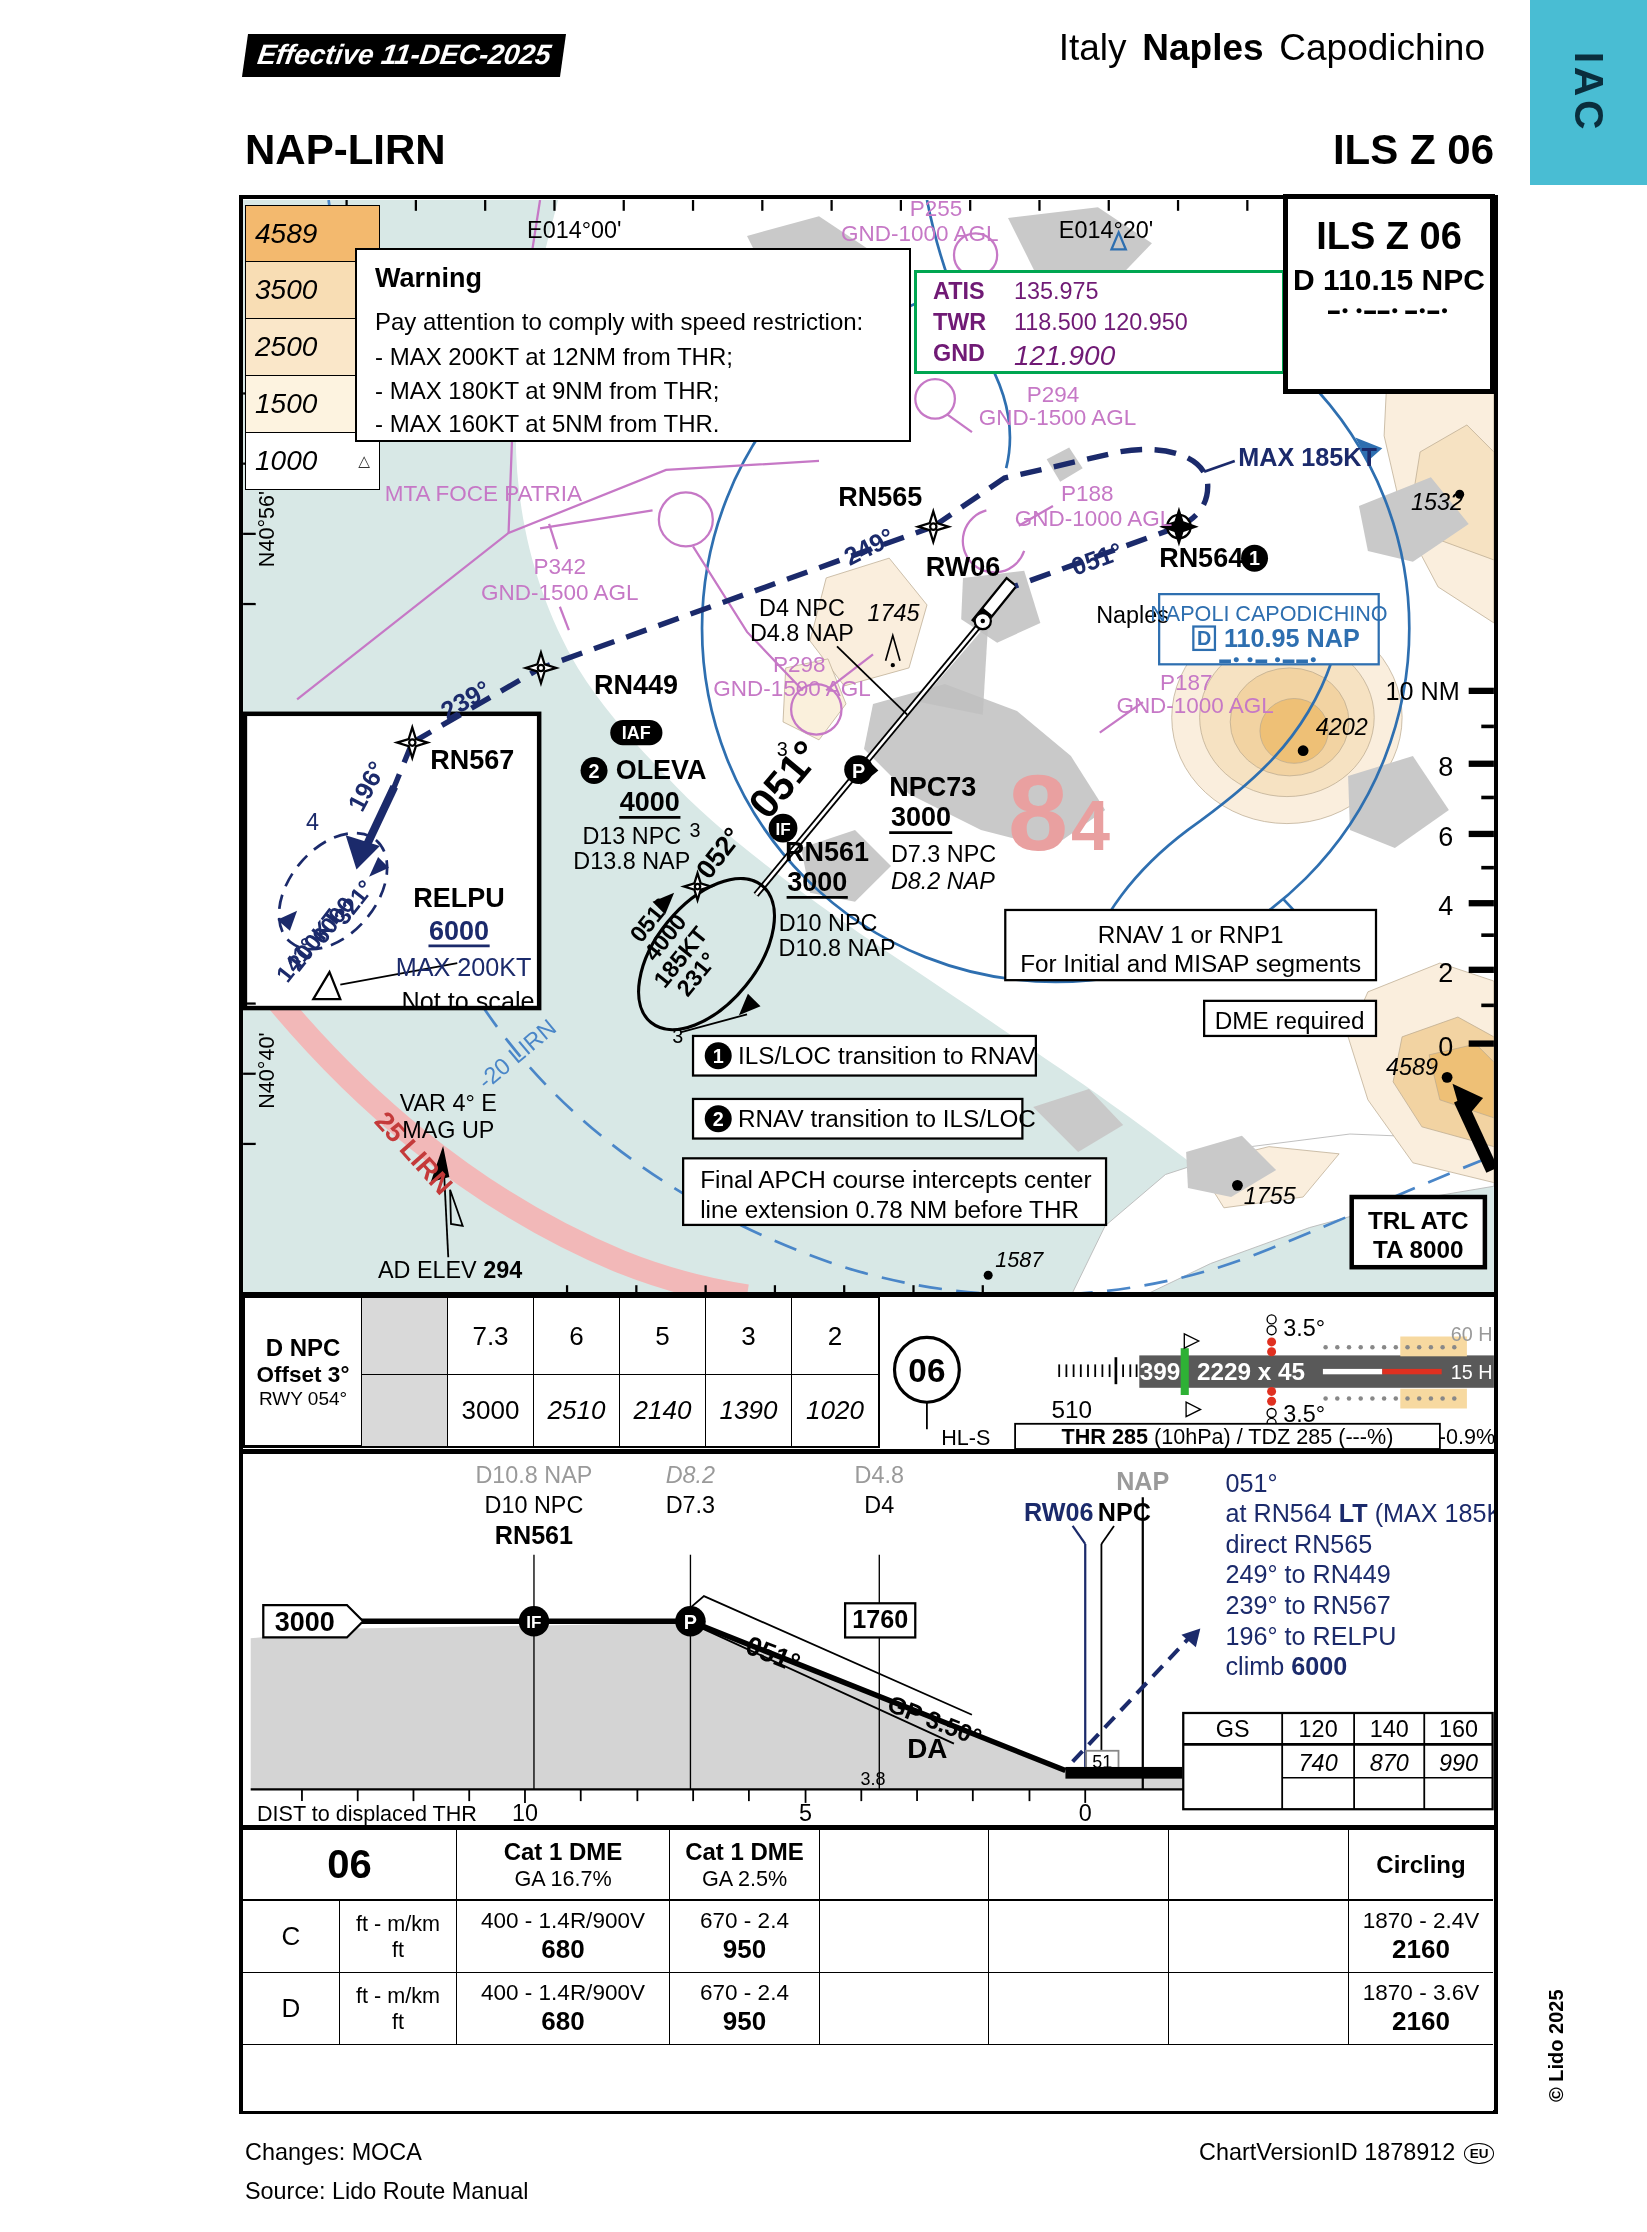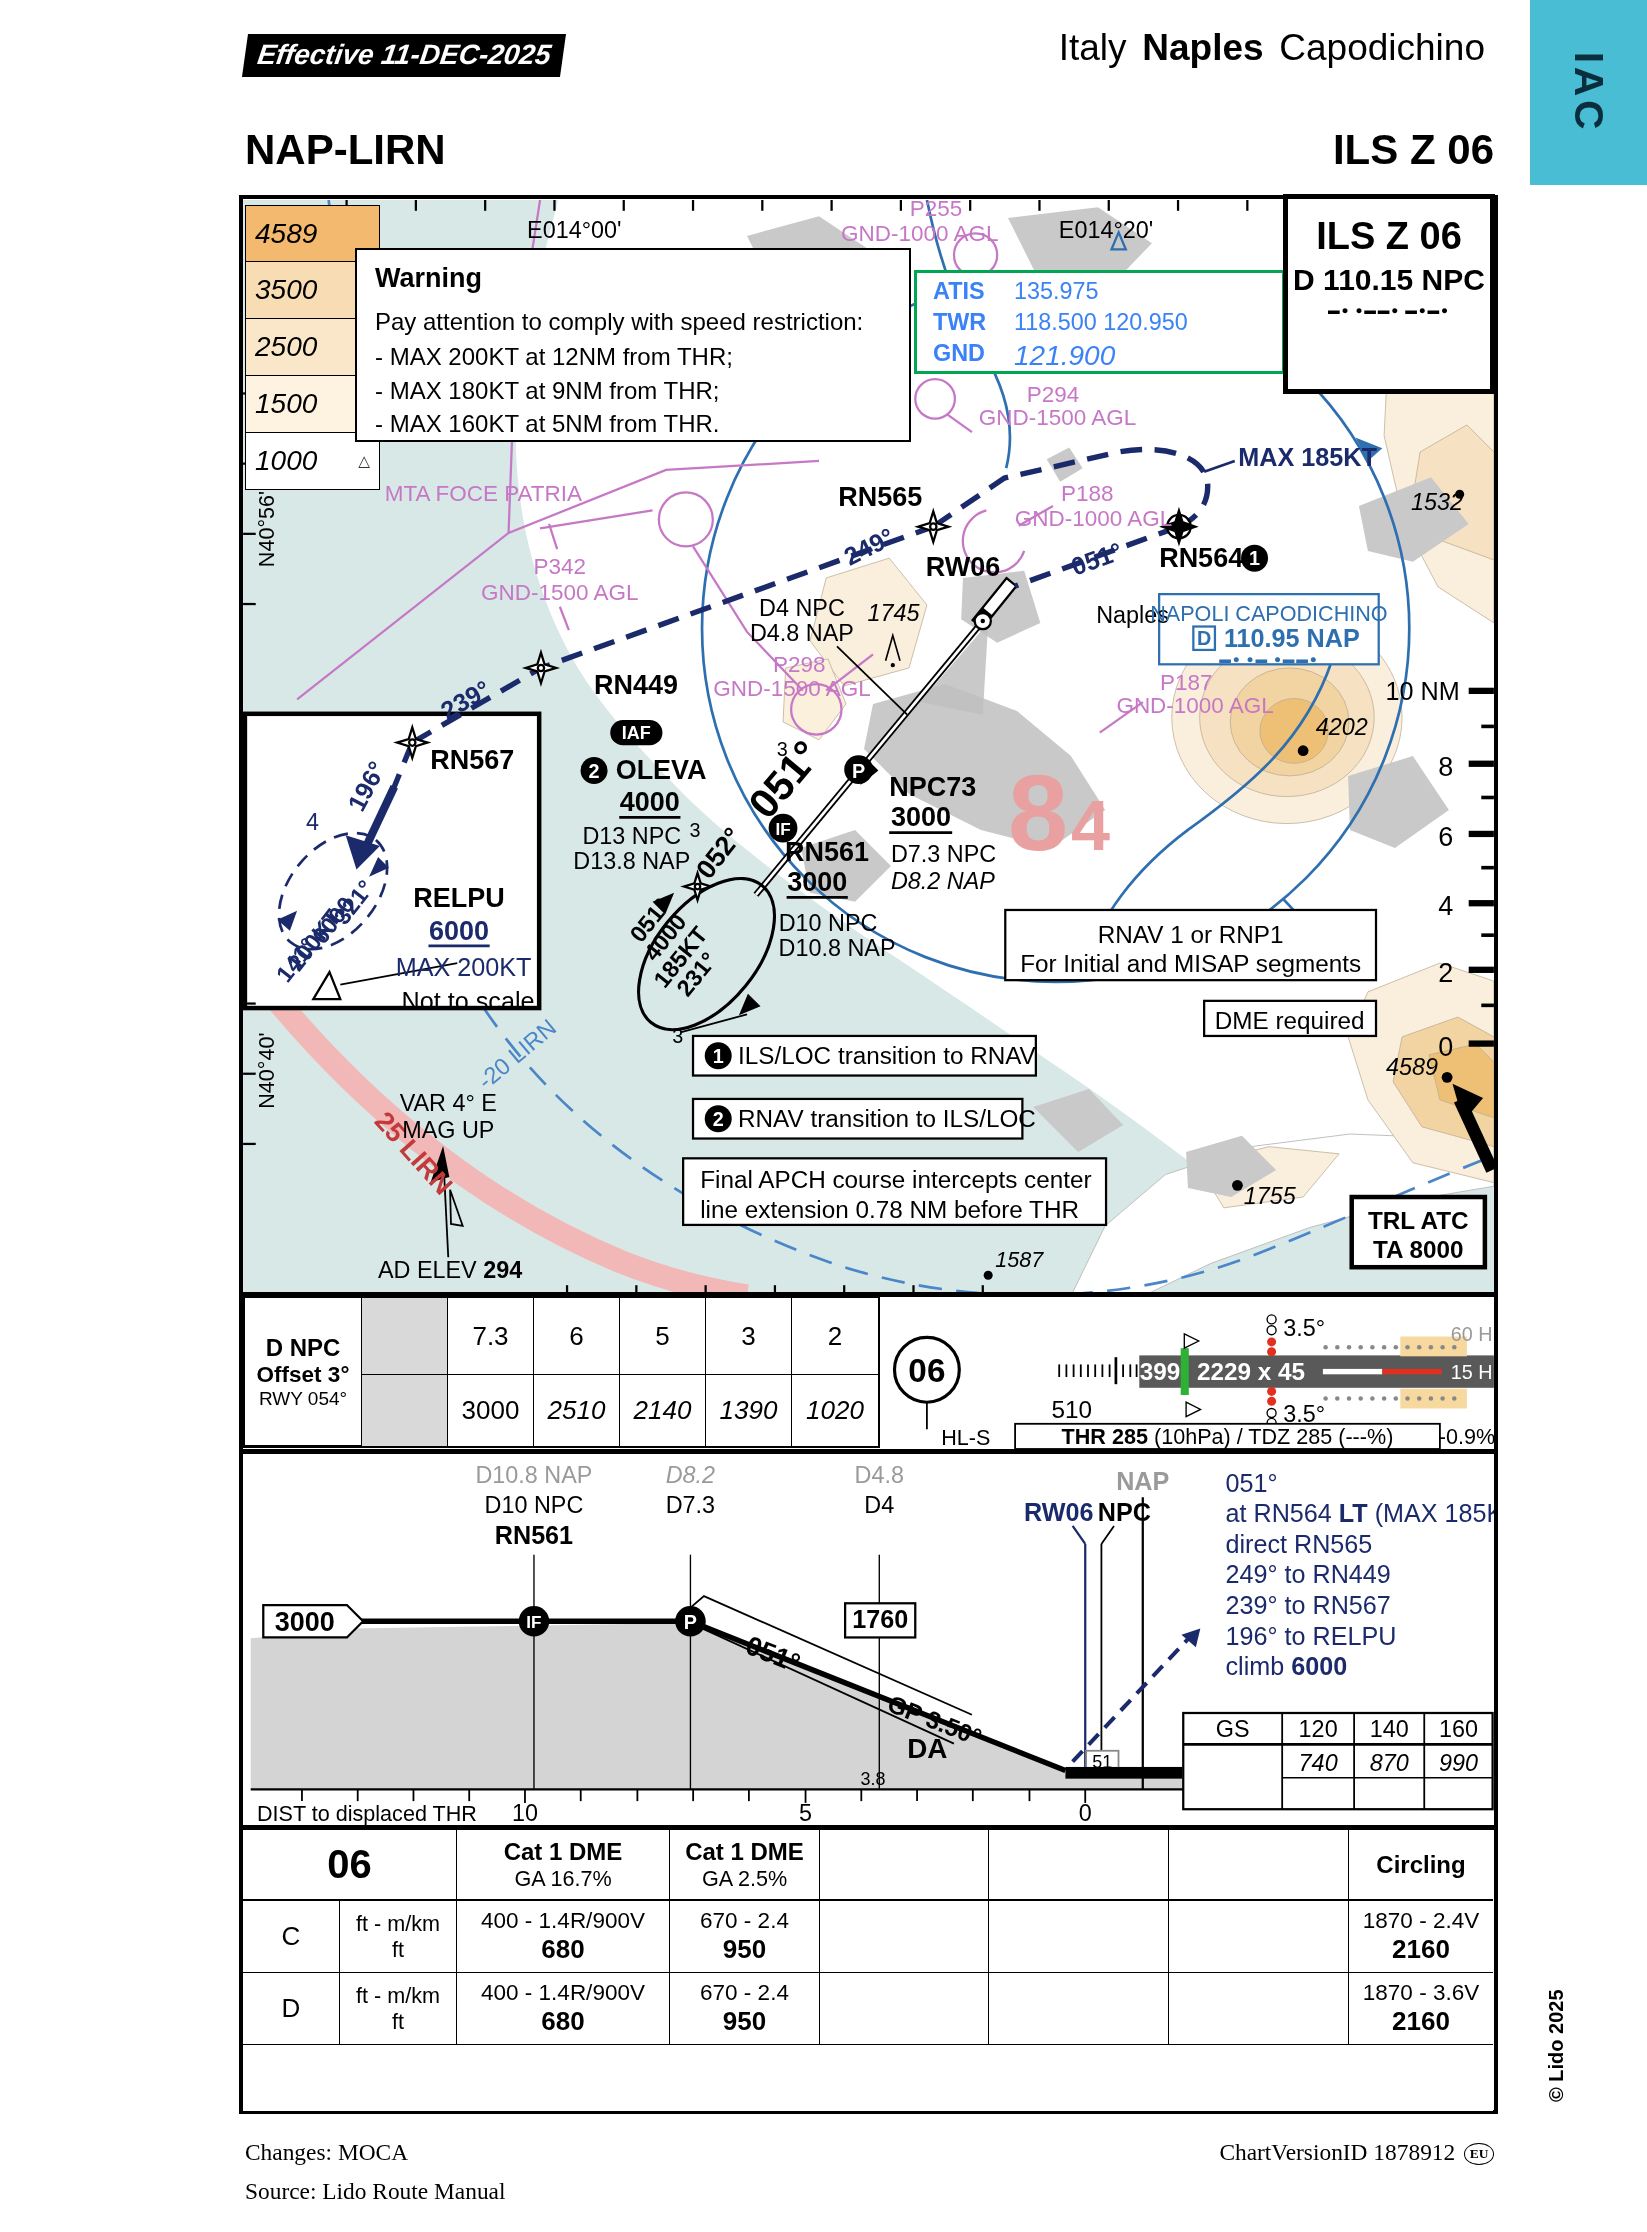--- a/index.html
+++ b/index.html
@@ -22,21 +22,21 @@
   .leg .mt{font-size:15.3px;font-style:normal;color:#333;}
   
   .grid{display:grid;}
   .cell{border-right:1.8px solid #000;border-bottom:1.8px solid #000;display:flex;flex-direction:column;align-items:center;justify-content:center;box-sizing:border-box;background:#fff;}
   .cell.norb{border-right:none;}
   .cell.nobb{border-bottom:none;}
   .cell.gray{background:#d9d9d9;}
   .dnpc-wrap{border:2.7px solid #000;}
   .fs29{font-size:26px;} .fs27{font-size:24px;} .fs25{font-size:22.5px;} .fs24{font-size:21.6px;} .fs21{font-size:19px;} .fs30{font-size:27px;} .fs44{font-size:40px;}
   .min-hd{border-bottom:2.7px solid #000;}
-  .footer-txt{font-size:23.4px;font-family:Liberation Serif, serif;}
+  .footer-txt{font-size:23.4px;}
   .eu{display:inline-block;border:1.8px solid #000;border-radius:50%;font-size:13.5px;font-weight:bold;padding:1.8px 4.5px;vertical-align:1.8px;margin-left:9px;}
   .red{color:#ee1c25;}
   .lido{font-size:20px;transform-origin:0 0;transform:rotate(-90deg);white-space:nowrap;}
 </style>
 </head>
 <body>
 
 <div id="page">
 
   <div class="abs eff" style="left:245px;top:34px;"><span>Effective  11-DEC-2025</span></div>
@@ -409,21 +409,21 @@
   </div>
 
   <div class="abs" style="left:355px;top:248px;width:556px;height:194px;background:#fff;border:2.7px solid #000;box-sizing:border-box;padding:12.6px 18px;">
     <div class="b fs30">Warning</div>
     <div class="fs27" style="margin-top:14.4px;">Pay attention to comply with speed restriction:</div>
     <div class="fs27" style="margin-top:7.2px;">- MAX 200KT  at 12NM from THR;</div>
     <div class="fs27" style="margin-top:5.4px;">- MAX 180KT at 9NM from THR;</div>
     <div class="fs27" style="margin-top:5.4px;">- MAX 160KT at 5NM from THR.</div>
   </div>
 
-  <div class="abs" style="left:914px;top:270px;width:371px;height:104px;background:#fff;border:3.6px solid #00a651;box-sizing:border-box;padding:5.4px 16px;color:#3b82f6;">
+  <div class="abs" style="left:914px;top:270px;width:371px;height:104px;background:#fff;border:3.6px solid #00a651;box-sizing:border-box;padding:5.4px 16px;color:#701a75;">
     <div style="display:flex;">
         <span class="b fs26" style="font-size:23.4px;width:81px;">ATIS</span>
         <span style="font-size:23.4px;">135.975</span>
       </div>
     <div style="display:flex;margin-top:3.6px;">
         <span class="b" style="font-size:23.4px;width:81px;">TWR</span>
         <span style="font-size:23.4px;">118.500  120.950</span>
       </div>
     <div style="display:flex;margin-top:3.6px;">
         <span class="b" style="font-size:23.4px;width:81px;">GND</span>

